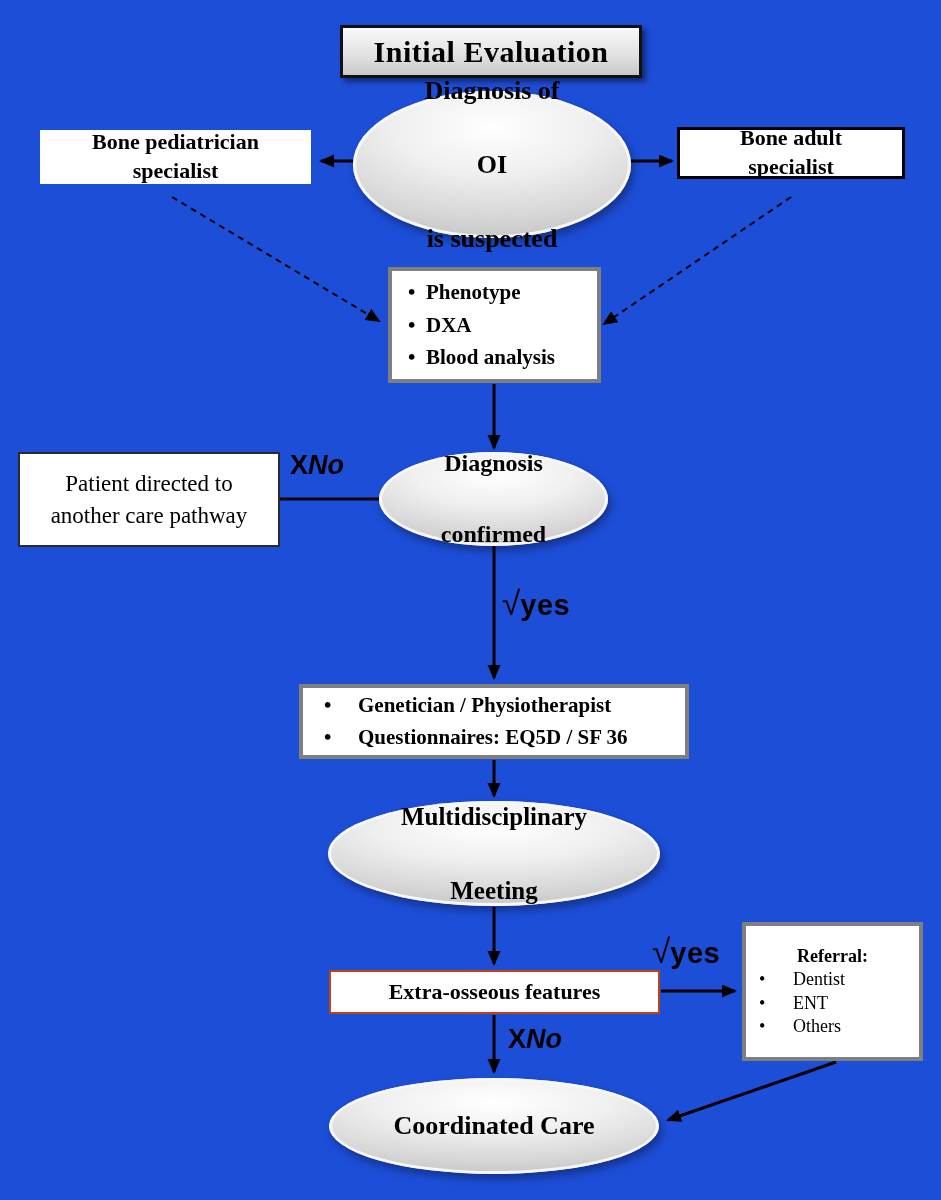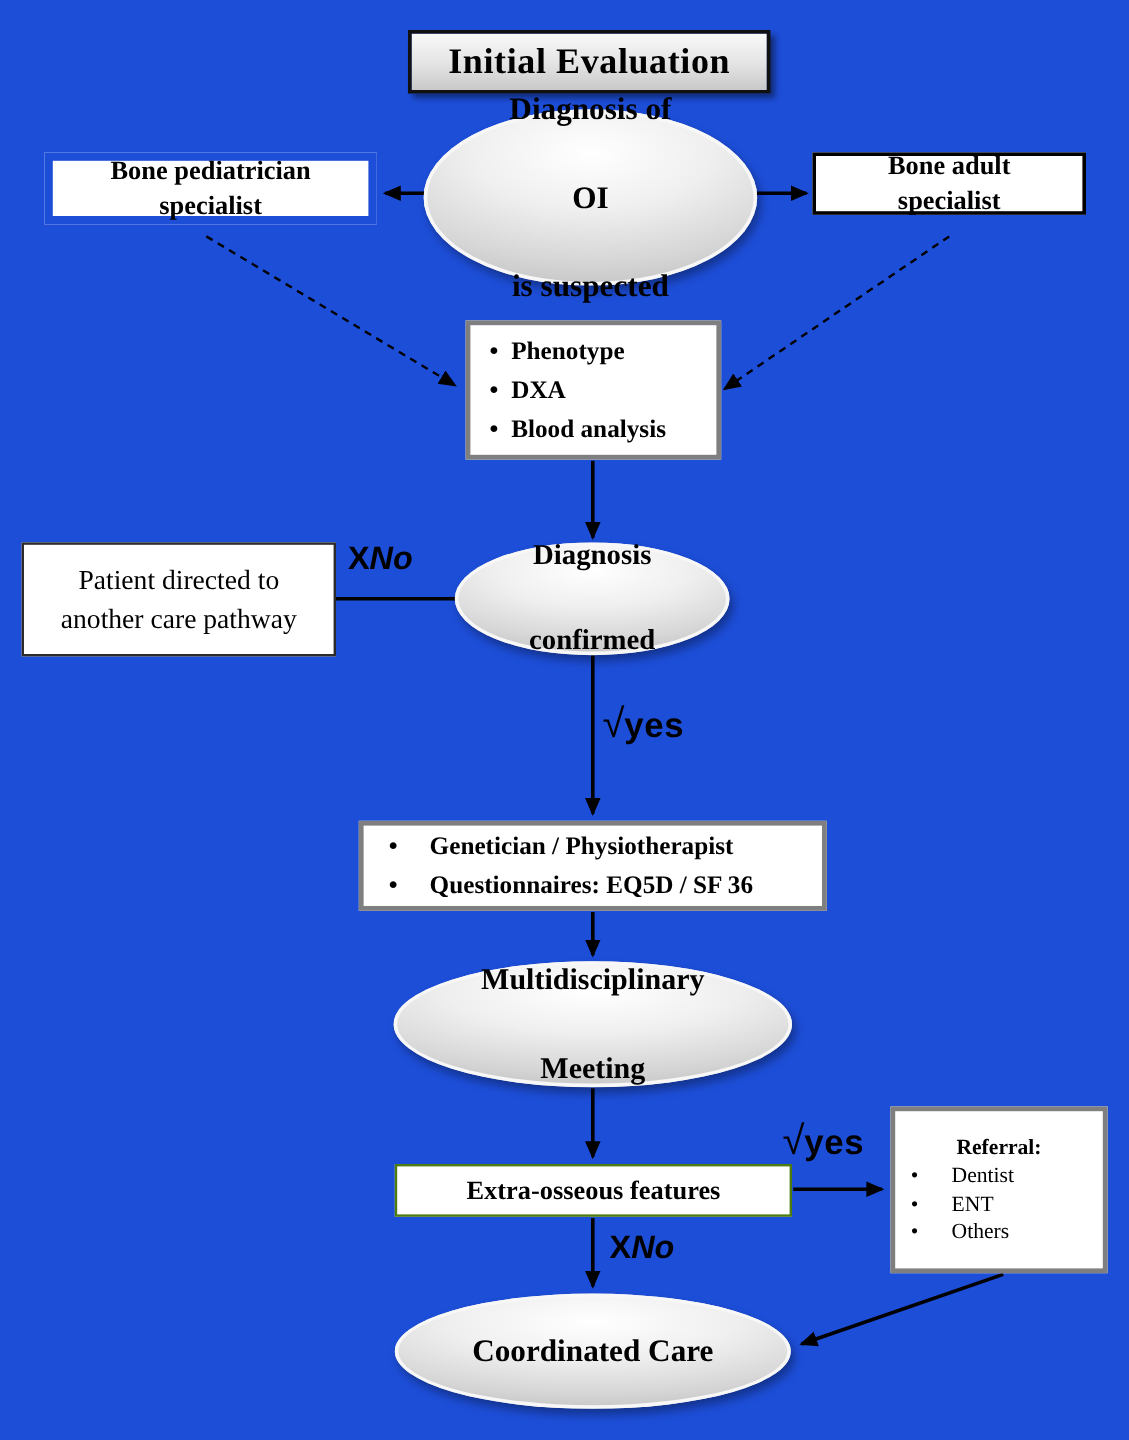--- a/index.html
+++ b/index.html
@@ -28,24 +28,24 @@
   }
   .el-suspected { left:353px; top:91px; width:278px; height:147px; font-size:26px; line-height:1.35; }
   .el-confirmed { left:379px; top:452px; width:229px; height:94px; font-size:24px; line-height:1.3; }
   .el-meeting   { left:328px; top:801px; width:332px; height:105px; font-size:25px; line-height:1.4; }
   .el-care      { left:329px; top:1078px; width:330px; height:96px; font-size:26px; }
 
   .box {
     background:#fff; display:flex; flex-direction:column;
     align-items:center; justify-content:center; text-align:center;
   }
-  .box-pediatrician { left:37px;  top:127px; width:277px; height:60px; border:7px solid #1d4ed8; font-size:22px; font-weight:bold; line-height:1.3;text-align:right; }
+  .box-pediatrician { left:37px;  top:127px; width:277px; height:60px; border:3px solid #1d4ed8; font-size:22px; font-weight:bold; line-height:1.3;text-align:right; }
   .box-adult        { left:677px; top:127px; width:228px; height:52px; border:3px solid #000; font-size:22px; font-weight:bold; line-height:1.3; }
   .box-pathway      { left:18px;  top:452px; width:262px; height:95px; border:2px solid #2b2b2b; font-size:23px; font-weight:normal; line-height:1.35; }
-  .box-extra        { left:329px; top:970px; width:331px; height:44px; border:2px solid #4d7c0f; font-size:22px; font-weight:bold; }
+  .box-extra        { left:329px; top:970px; width:331px; height:44px; border:2px solid #c2410c; font-size:22px; font-weight:bold; }
 
   .box-grey { background:#fff; border:4px solid #7f7f7f; display:flex; flex-direction:column; justify-content:center; }
   .box-workup  { left:388px; top:267px; width:213px; height:116px; padding-left:16px; font-size:21px; font-weight:bold; line-height:1.55; }
   .box-team    { left:299px; top:684px; width:390px; height:75px; padding-left:21px; font-size:21px; font-weight:bold; line-height:1.5; }
   .box-referral{ left:742px; top:922px; width:181px; height:139px; padding:4px 0 4px 13px; font-size:18px; line-height:1.3; }
   .box-referral .hdr { font-weight:bold; text-align:center; padding-right:13px; }
 
   ul.blist { list-style:none; }
   ul.blist li { display:flex; align-items:baseline; }
   .bullet { flex:0 0 auto; }

